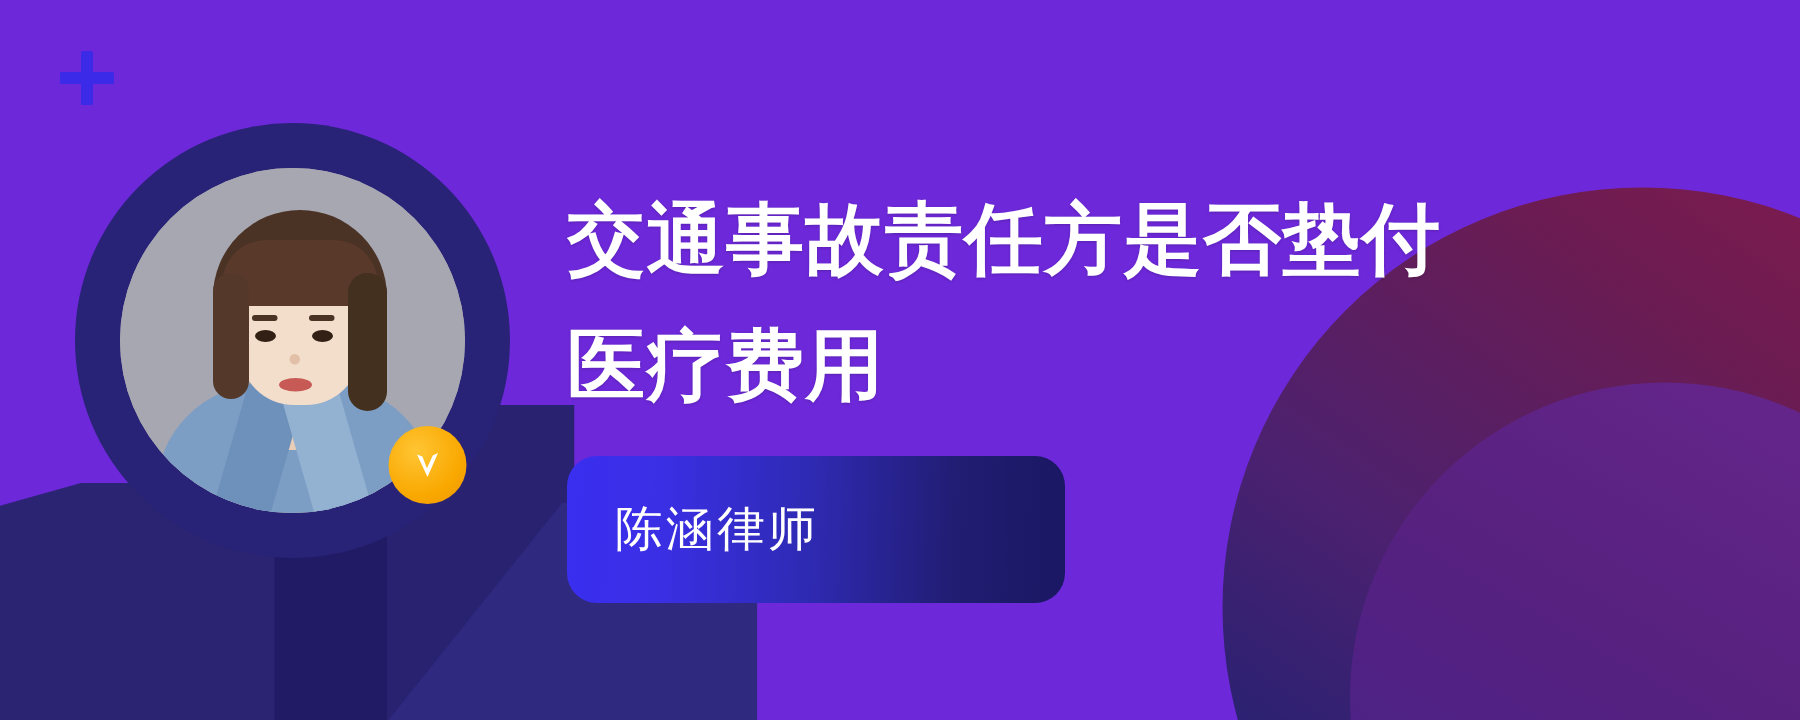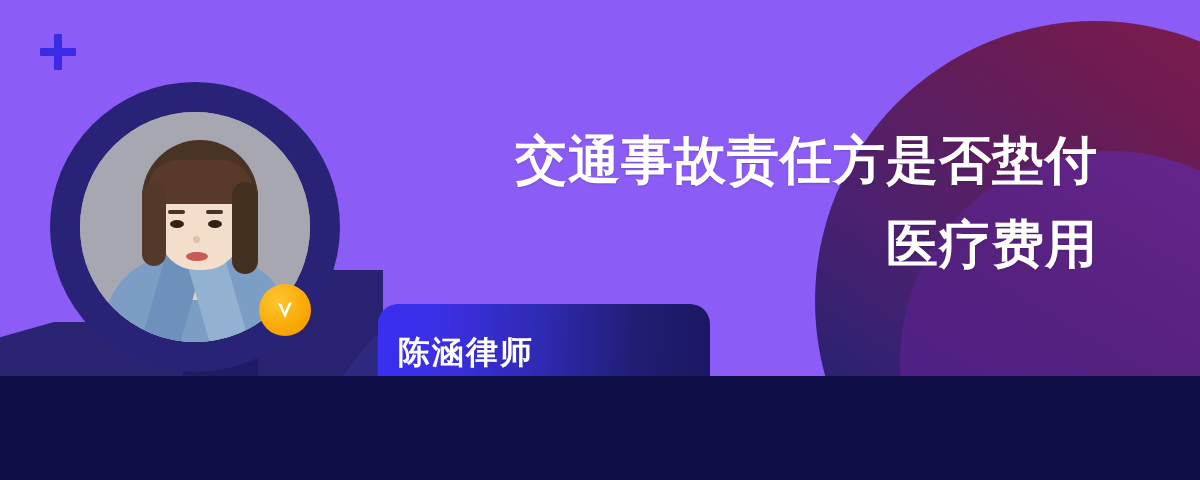--- a/index.html
+++ b/index.html
@@ -4,24 +4,23 @@
 <style>
   * { margin:0; padding:0; box-sizing:border-box; }
   html, body {
     width:1200px; height:480px;
     background:#0f0d46;
     font-family:"Liberation Sans","DejaVu Sans",sans-serif;
     overflow:hidden;
   }
   .banner{
     position:relative;
-    width:1200px; height:376px;
-    background:#8b5cf6;
+    width:1200px; height:480px;
+    background:#6d28d9;
     overflow:hidden;
-    text-align:right;
   }
 
   
   .bg-layer{ position:absolute; inset:0; overflow:hidden; }
 
   
   .poly-left{
     position:absolute;
     left:-10px; top:322px;
     width:260px; height:170px;
@@ -227,23 +226,23 @@
   .name-badge{
     margin-top:18px;
     width:332px; height:98px;
     border-radius:20px;
     background:linear-gradient(92deg,#3a2ef0 0%,#3b2fe6 18%,#2f2ab4 48%,#211d72 78%,#1a1763 100%);
     display:flex; align-items:center;
   }
   .name-badge-label{
     color:#ffffff;
     font-size:32px;
-    font-weight:bold;
+    font-weight:normal;
     letter-spacing:2px;
-    padding-left:20px;
+    padding-left:32px;
   }
 </style>
 </head>
 <body>
 
 <div class="banner">
 
   <div class="bg-layer">
     <div class="poly-left"></div>
     <div class="poly-mid"></div>

